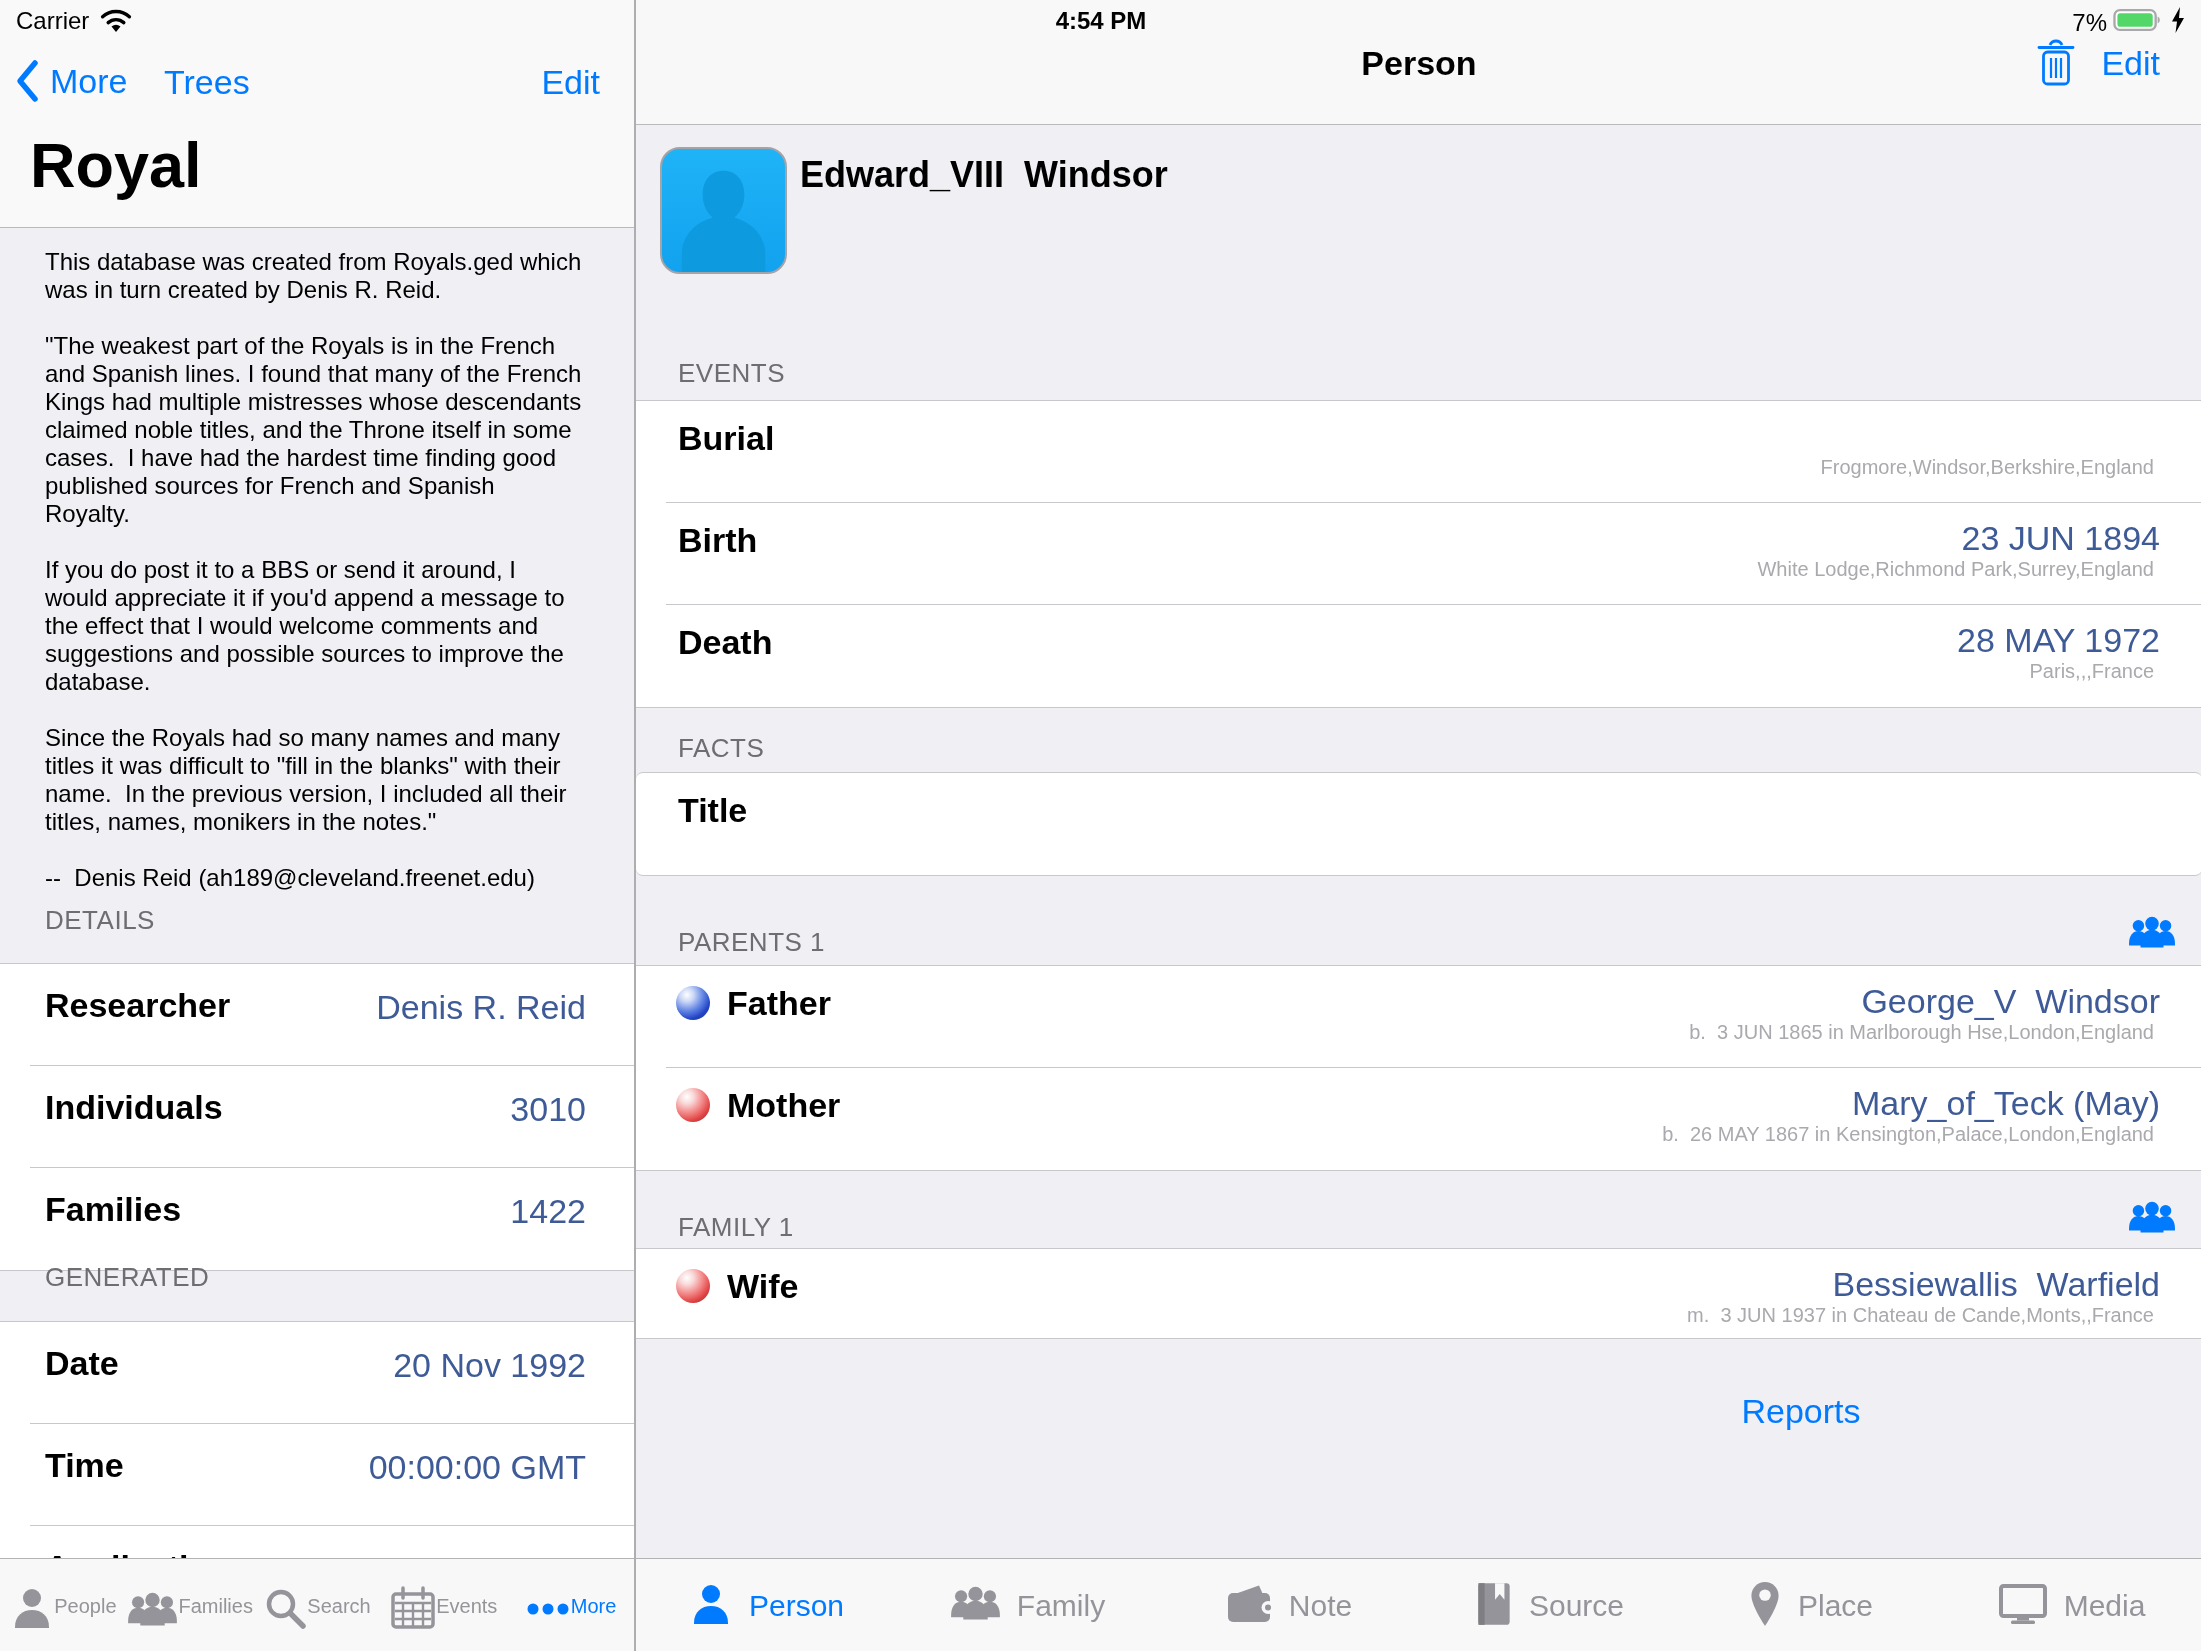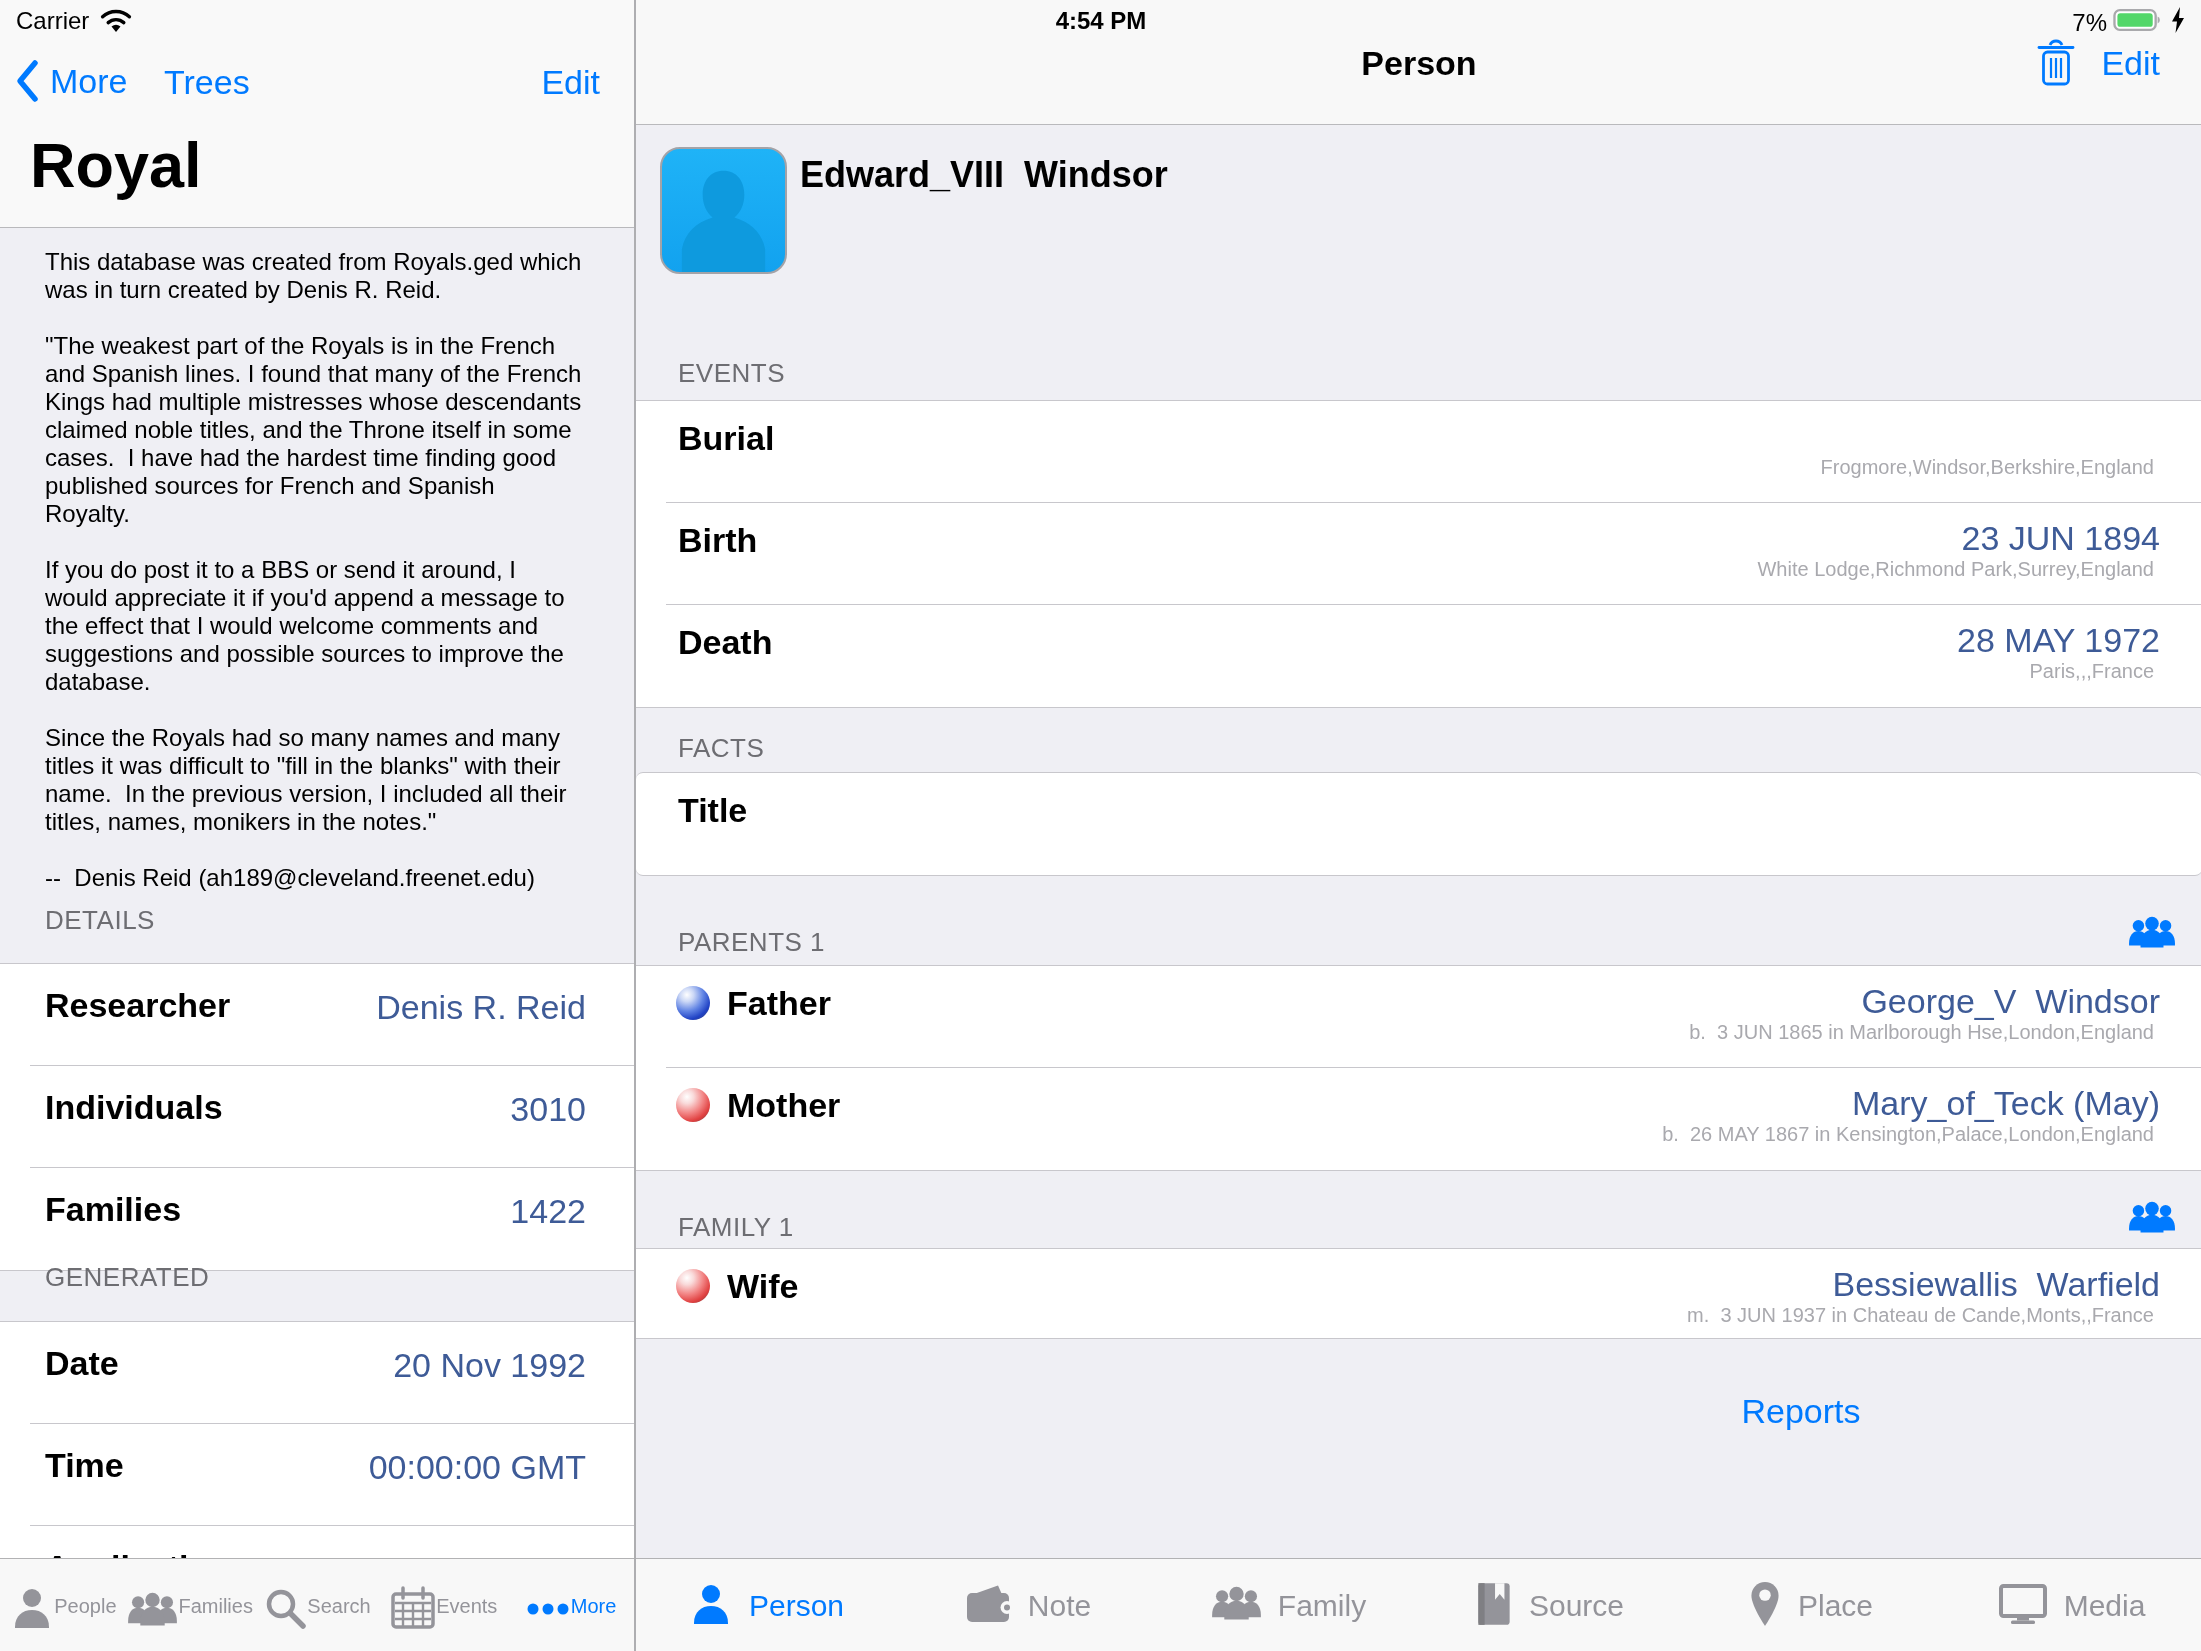--- a/index.html
+++ b/index.html
@@ -324,44 +324,44 @@
         <span>
           <svg width="44" height="44" viewBox="0 0 44 44" fill="currentColor">
             <circle cx="22" cy="12" r="9"></circle>
               <path d="M5 41 c0 -11 7.5 -17 17 -17 s17 6 17 17 v1 h-34 z"></path>
           </svg>
         </span>
         <span class="tlabel">Person</span>
       </div>
       <div class="rtab">
         <span>
-          <svg width="48" height="42" viewBox="0 0 48 42">
-            <path d="M10 11 L34 2.5 l4 9 z" fill="currentColor"></path>
-            <rect x="3" y="10" width="42" height="29" rx="5" fill="currentColor"></rect>
-            <circle cx="43" cy="24.5" r="6.5" fill="#f8f8f8"></circle>
-            <circle cx="43" cy="24.5" r="3" fill="currentColor"></circle>
-          </svg>
-        </span>
-        <span class="tlabel">Note</span>
-      </div>
-      <div class="rtab">
-        <span>
           <svg width="51" height="40" viewBox="0 0 46 34" fill="currentColor">
             <circle cx="10" cy="10" r="5.5"></circle>
               <path d="M1 27 c0 -8 4 -12 9 -12 s9 4 9 12 v2 h-18 z"></path>
             <circle cx="36" cy="10" r="5.5"></circle>
               <path d="M27 27 c0 -8 4 -12 9 -12 s9 4 9 12 v2 h-18 z"></path>
             <circle cx="23" cy="8" r="6.5"></circle>
               <path d="M12 28 c0 -9 5 -14 11 -14 s11 5 11 14 v3 h-22 z"></path>
           </svg>
         </span>
         <span class="tlabel">Family</span>
       </div>
       <div class="rtab">
         <span>
+          <svg width="48" height="42" viewBox="0 0 48 42">
+            <path d="M10 11 L34 2.5 l4 9 z" fill="currentColor"></path>
+            <rect x="3" y="10" width="42" height="29" rx="5" fill="currentColor"></rect>
+            <circle cx="43" cy="24.5" r="6.5" fill="#f8f8f8"></circle>
+            <circle cx="43" cy="24.5" r="3" fill="currentColor"></circle>
+          </svg>
+        </span>
+        <span class="tlabel">Note</span>
+      </div>
+      <div class="rtab">
+        <span>
           <svg width="38" height="48" viewBox="0 0 36 46">
             <rect x="3" y="3" width="30" height="40" rx="3" fill="currentColor"></rect>
             <rect x="3" y="3" width="6" height="40" fill="#7f7f83"></rect>
             <path d="M19 3 h9 v16 l-4.5 -5.5 -4.5 5.5 z" fill="#f8f8f8"></path>
           </svg>
         </span>
         <span class="tlabel">Source</span>
       </div>
       <div class="rtab">
         <span>

